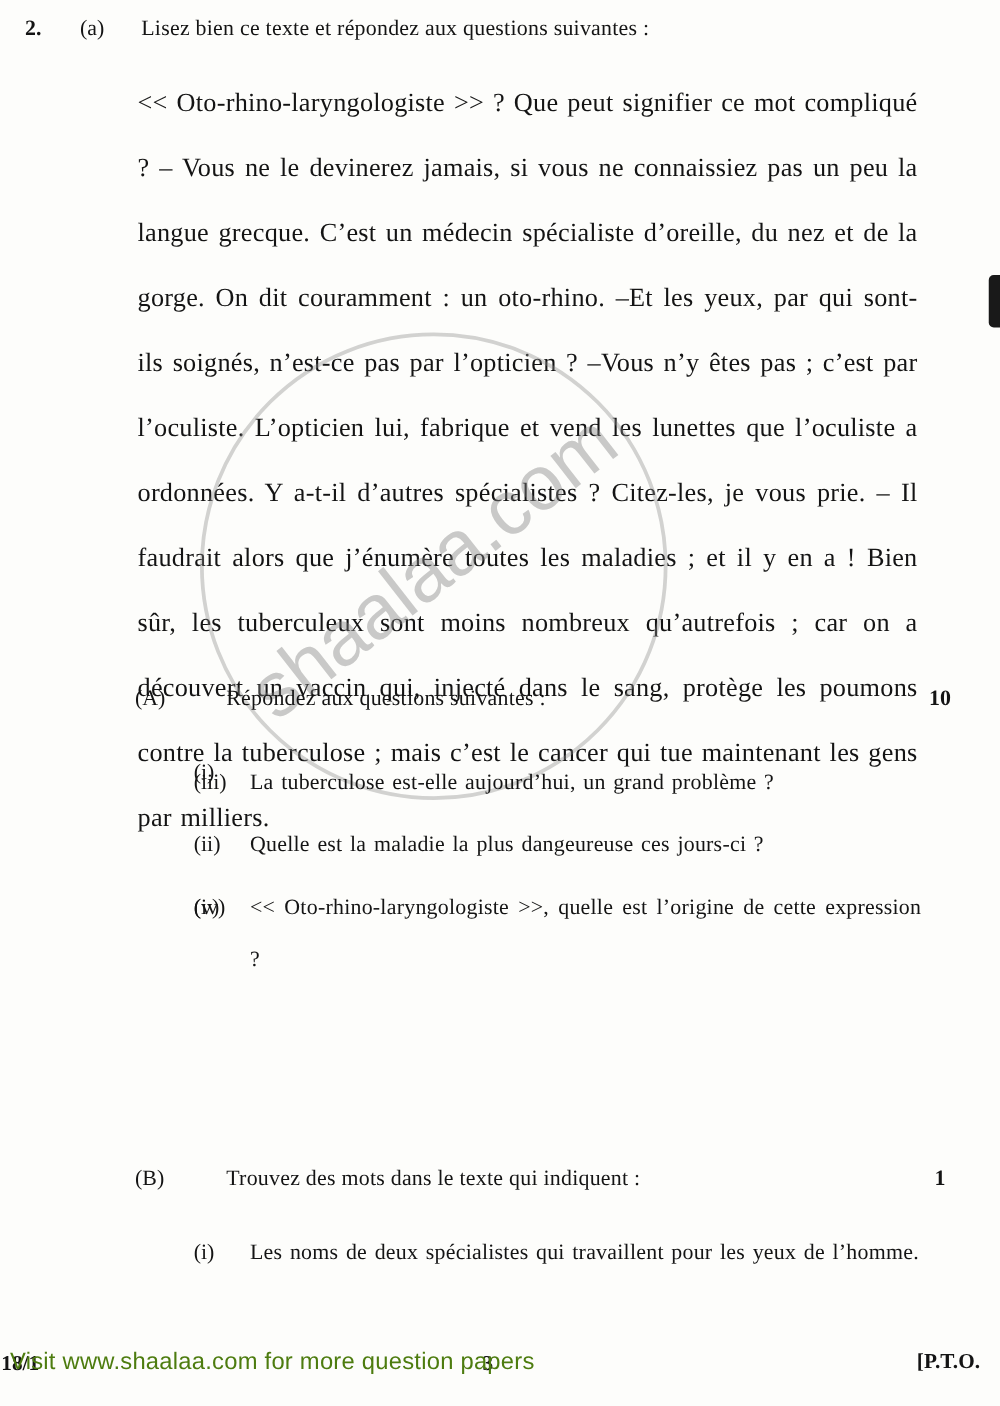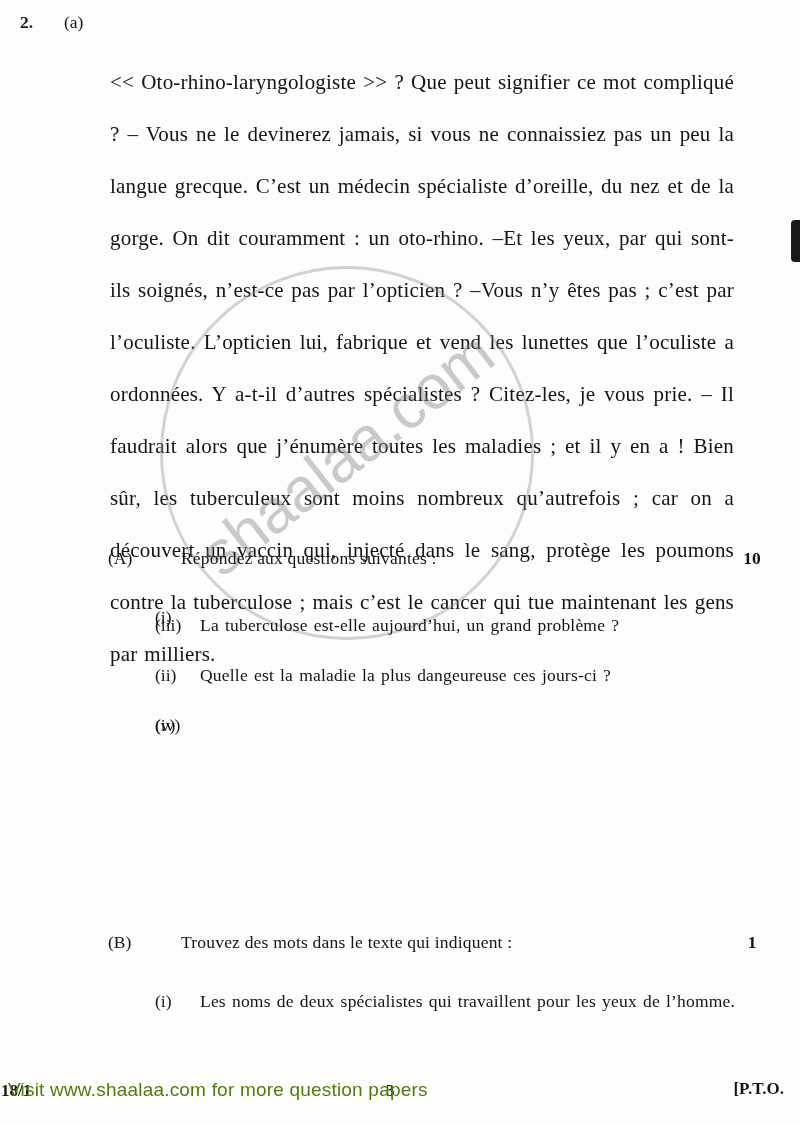--- a/index.html
+++ b/index.html
@@ -98,20 +98,21 @@
     border-radius: 4px 0 0 4px;
   }
 </style>
 </head>
 <body>
 
 <div class="page">
 
   <span class="q-num">2.</span>
   <span class="q-part">(a)</span>
+  <span class="q-instr">Lisez bien ce texte et répondez aux questions suivantes :</span>
 
   <div class="passage">&lt;&lt; Oto-rhino-laryngologiste &gt;&gt; ? Que peut signifier ce mot compliqué ? – Vous ne le devinerez jamais, si vous ne connaissiez pas un peu la langue grecque. C’est un médecin spécialiste d’oreille, du nez et de la gorge. On dit couramment : un oto-rhino. –Et les yeux, par qui sont-ils soignés, n’est-ce pas par l’opticien ? –Vous n’y êtes pas ; c’est par l’oculiste. L’opticien lui, fabrique et vend les lunettes que l’oculiste a ordonnées. Y a-t-il d’autres spécialistes ? Citez-les, je vous prie. – Il faudrait alors que j’énumère toutes les maladies ; et il y en a ! Bien sûr, les tuberculeux sont moins nombreux qu’autrefois ; car on a découvert un vaccin qui, injecté dans le sang, protège les poumons contre la tuberculose ; mais c’est le cancer qui tue maintenant les gens par milliers.</div>
 
   <div class="watermark">
     <span class="wm-text">shaalaa.com</span>
   </div>
 
   <div class="sec-row sec-a">
     <span class="sec-label">(A)</span>
     <span class="sec-heading">Répondez aux questions suivantes :</span>
@@ -128,20 +129,21 @@
     </div>
     <div class="subq">
       <span class="subq-label">(ii)</span>
       <div class="subq-text">Quelle est la maladie la plus dangeureuse ces jours-ci ?</div>
     </div>
     <div class="subq">
       <span class="subq-label">(iv)</span>
     </div>
     <div class="subq">
       <span class="subq-label">(v)</span>
+      <div class="subq-text">&lt;&lt; Oto-rhino-laryngologiste &gt;&gt;, quelle est l’origine de cette expression ?</div>
     </div>
   </div>
 
   <div class="sec-row sec-b">
     <span class="sec-label">(B)</span>
     <span class="sec-heading">Trouvez des mots dans le texte qui indiquent :</span>
     <span class="sec-marks">1</span>
   </div>
 
   <div class="subq-list list-b">

